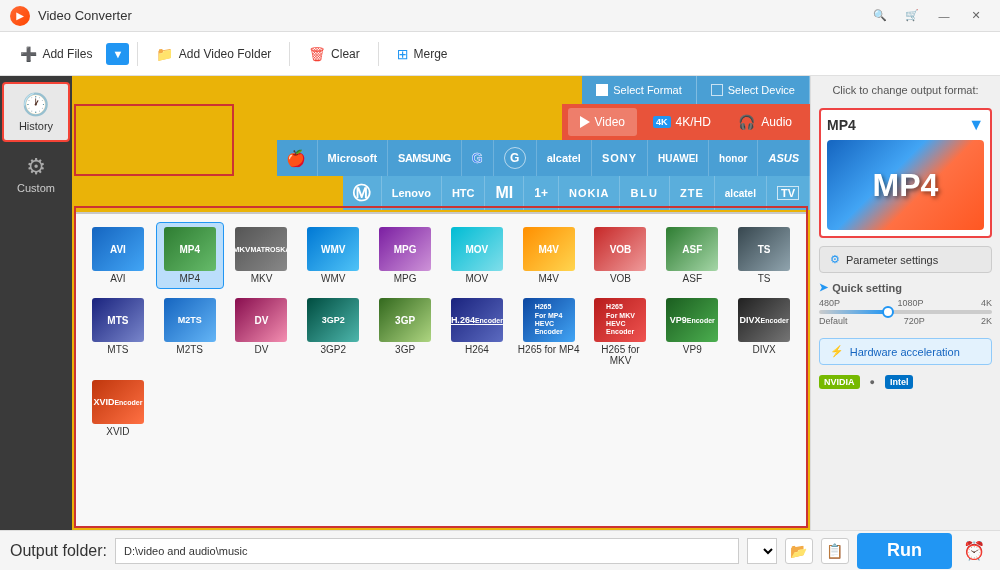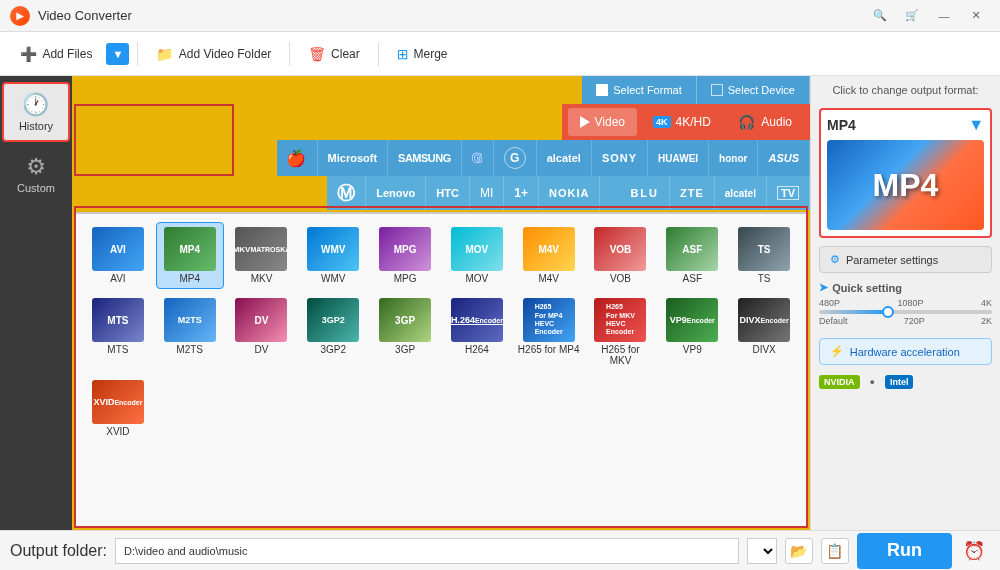--- a/index.html
+++ b/index.html
@@ -467,30 +467,30 @@
       <div class="brand-item2">
           <span class="motorola">Ⓜ</span>
         </div>
       <div class="brand-item2">
           <span style="font-size:11px;">Lenovo</span>
         </div>
       <div class="brand-item2">
           <span style="font-size:11px;">HTC</span>
         </div>
       <div class="brand-item2">
-          <span style="font-size:12px; font-weight:normal;">MI</span>
+          <span style="font-size:16px; font-weight:bold;">MI</span>
         </div>
       <div class="brand-item2">
           <span style="font-size:12px;">1+</span>
         </div>
       <div class="brand-item2">
           <span style="font-size:11px; letter-spacing:1px;">NOKIA</span>
         </div>
       <div class="brand-item2">
-          <span style="font-size:11px; letter-spacing:2px;margin-left:20px;">BLU</span>
+          <span style="font-size:11px; letter-spacing:2px;">BLU</span>
         </div>
       <div class="brand-item2">
           <span style="font-size:11px; letter-spacing:1px;">ZTE</span>
         </div>
       <div class="brand-item2">
           <span style="font-size:10px;">alcatel</span>
         </div>
       <div class="brand-item2">
           <span style="font-size:11px; border:1px solid rgba(255,255,255,0.7); padding:0 3px;">TV</span>
         </div>

